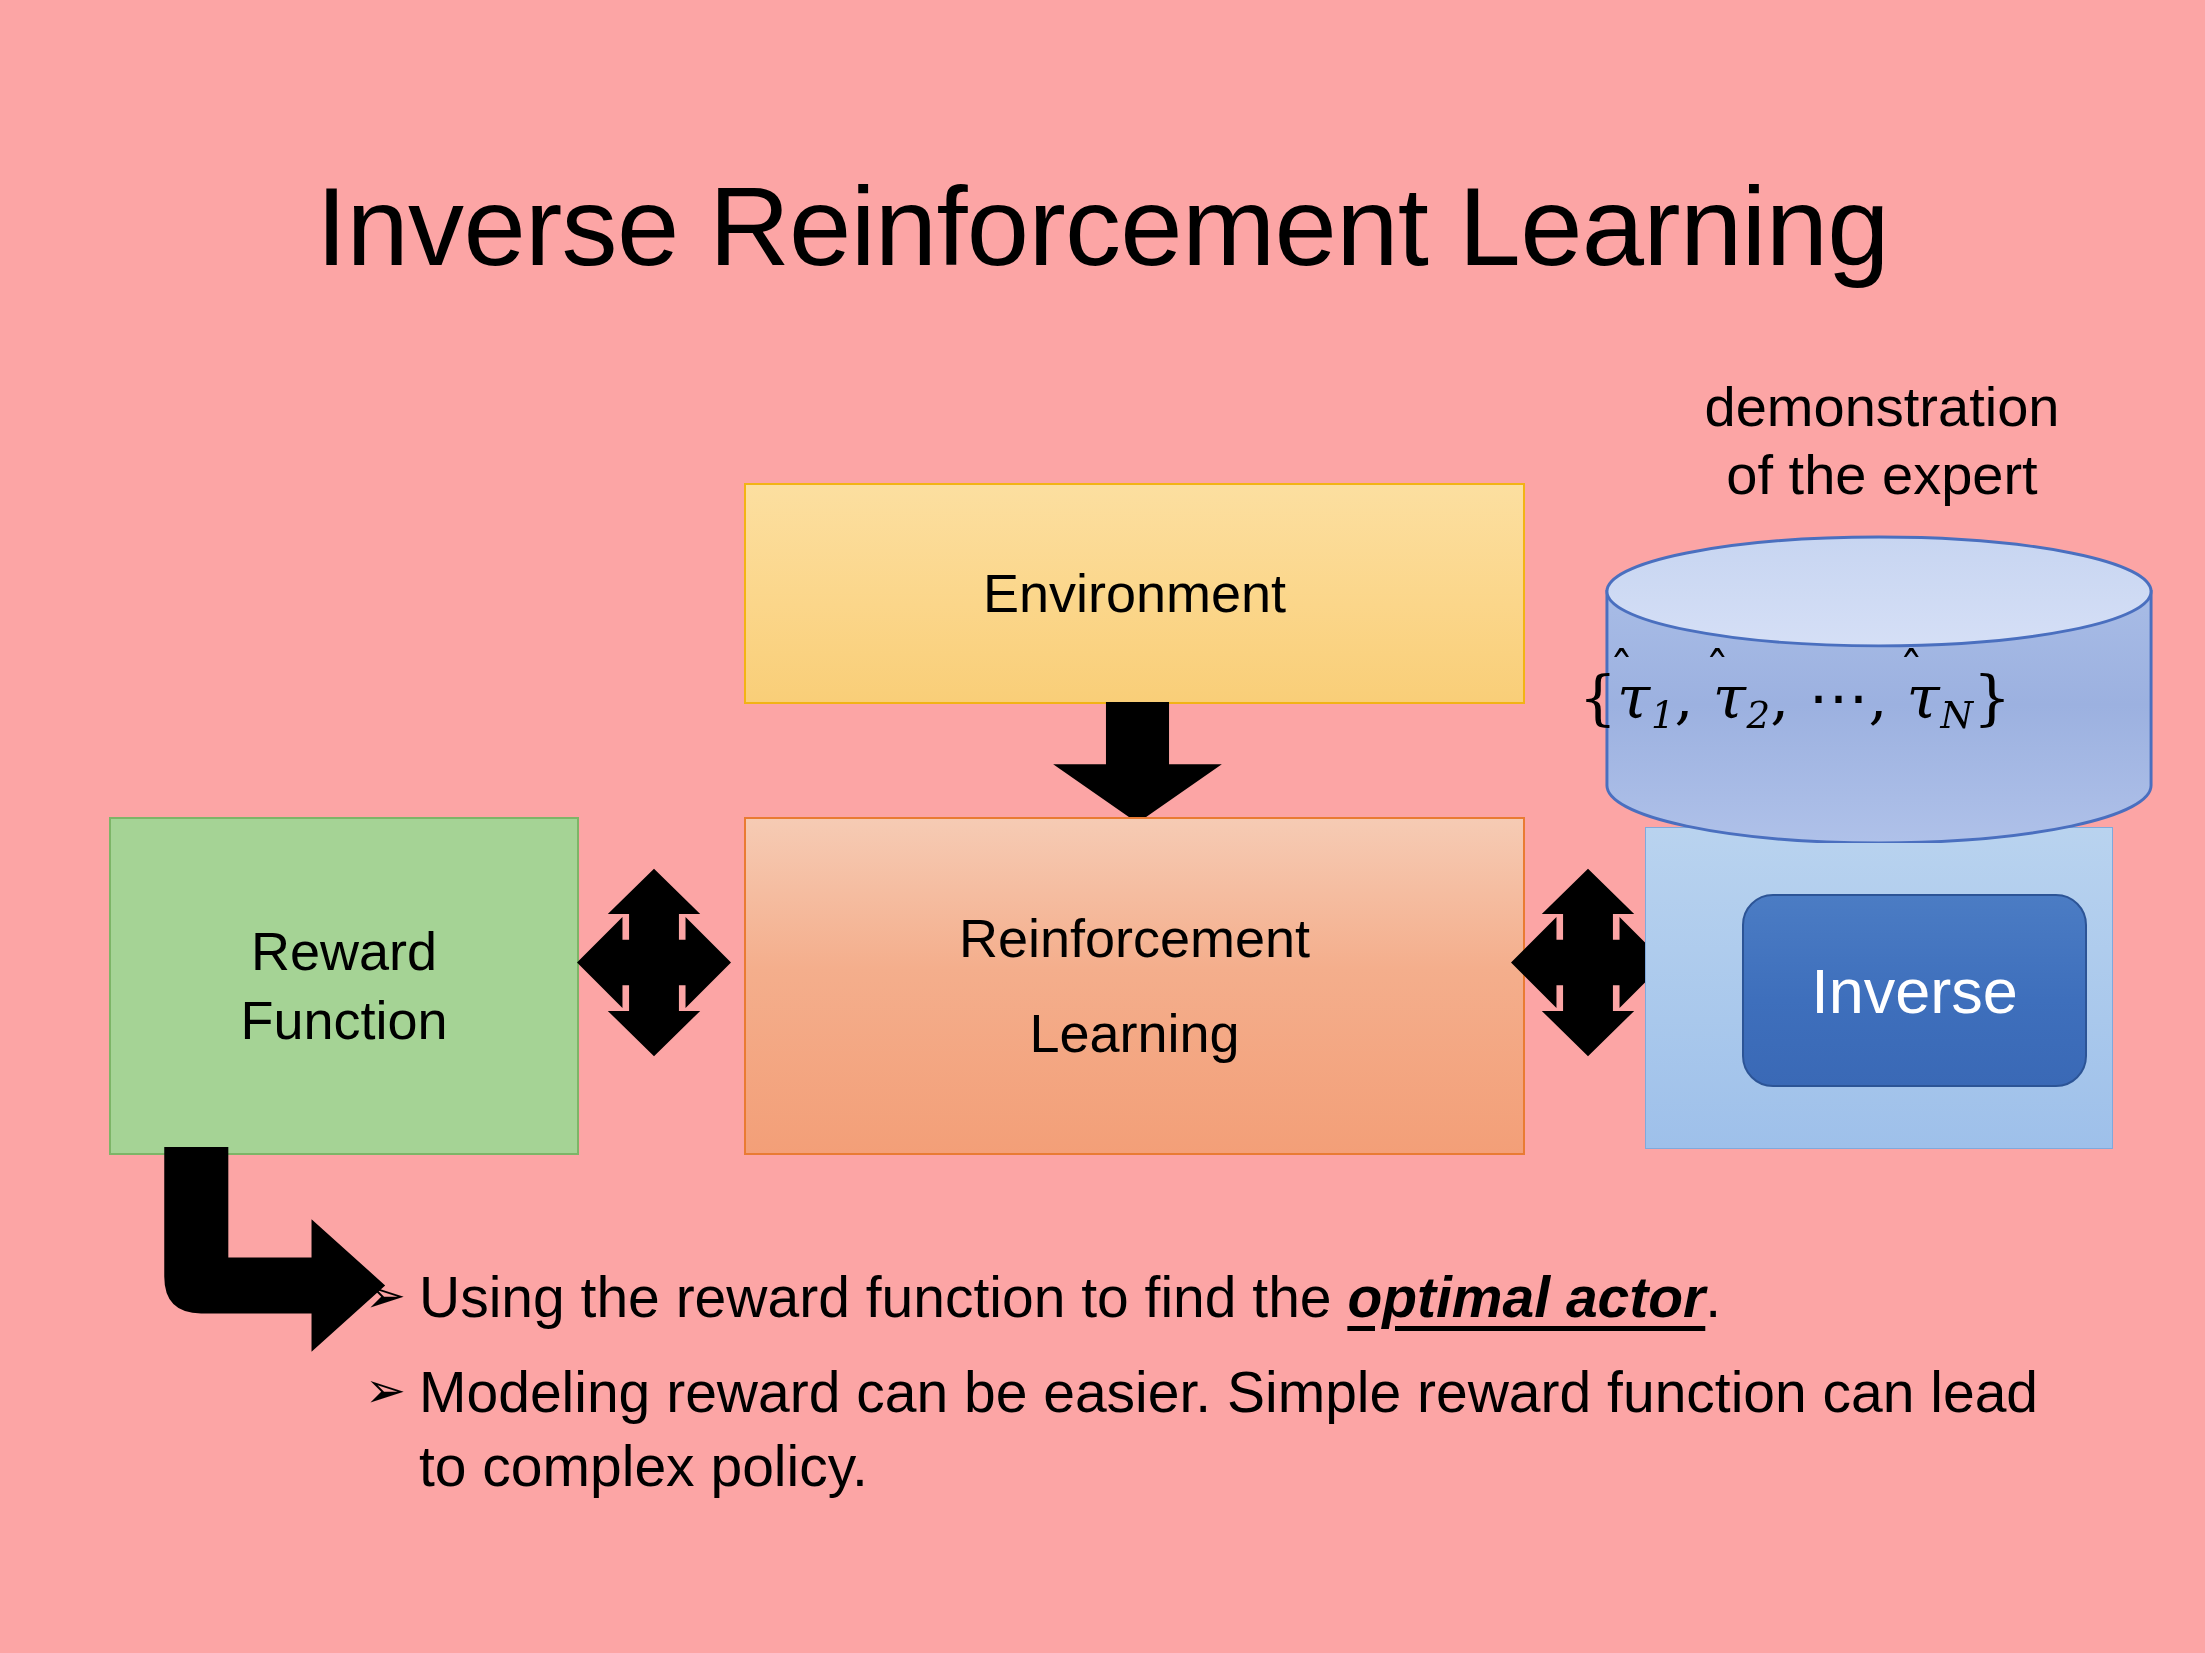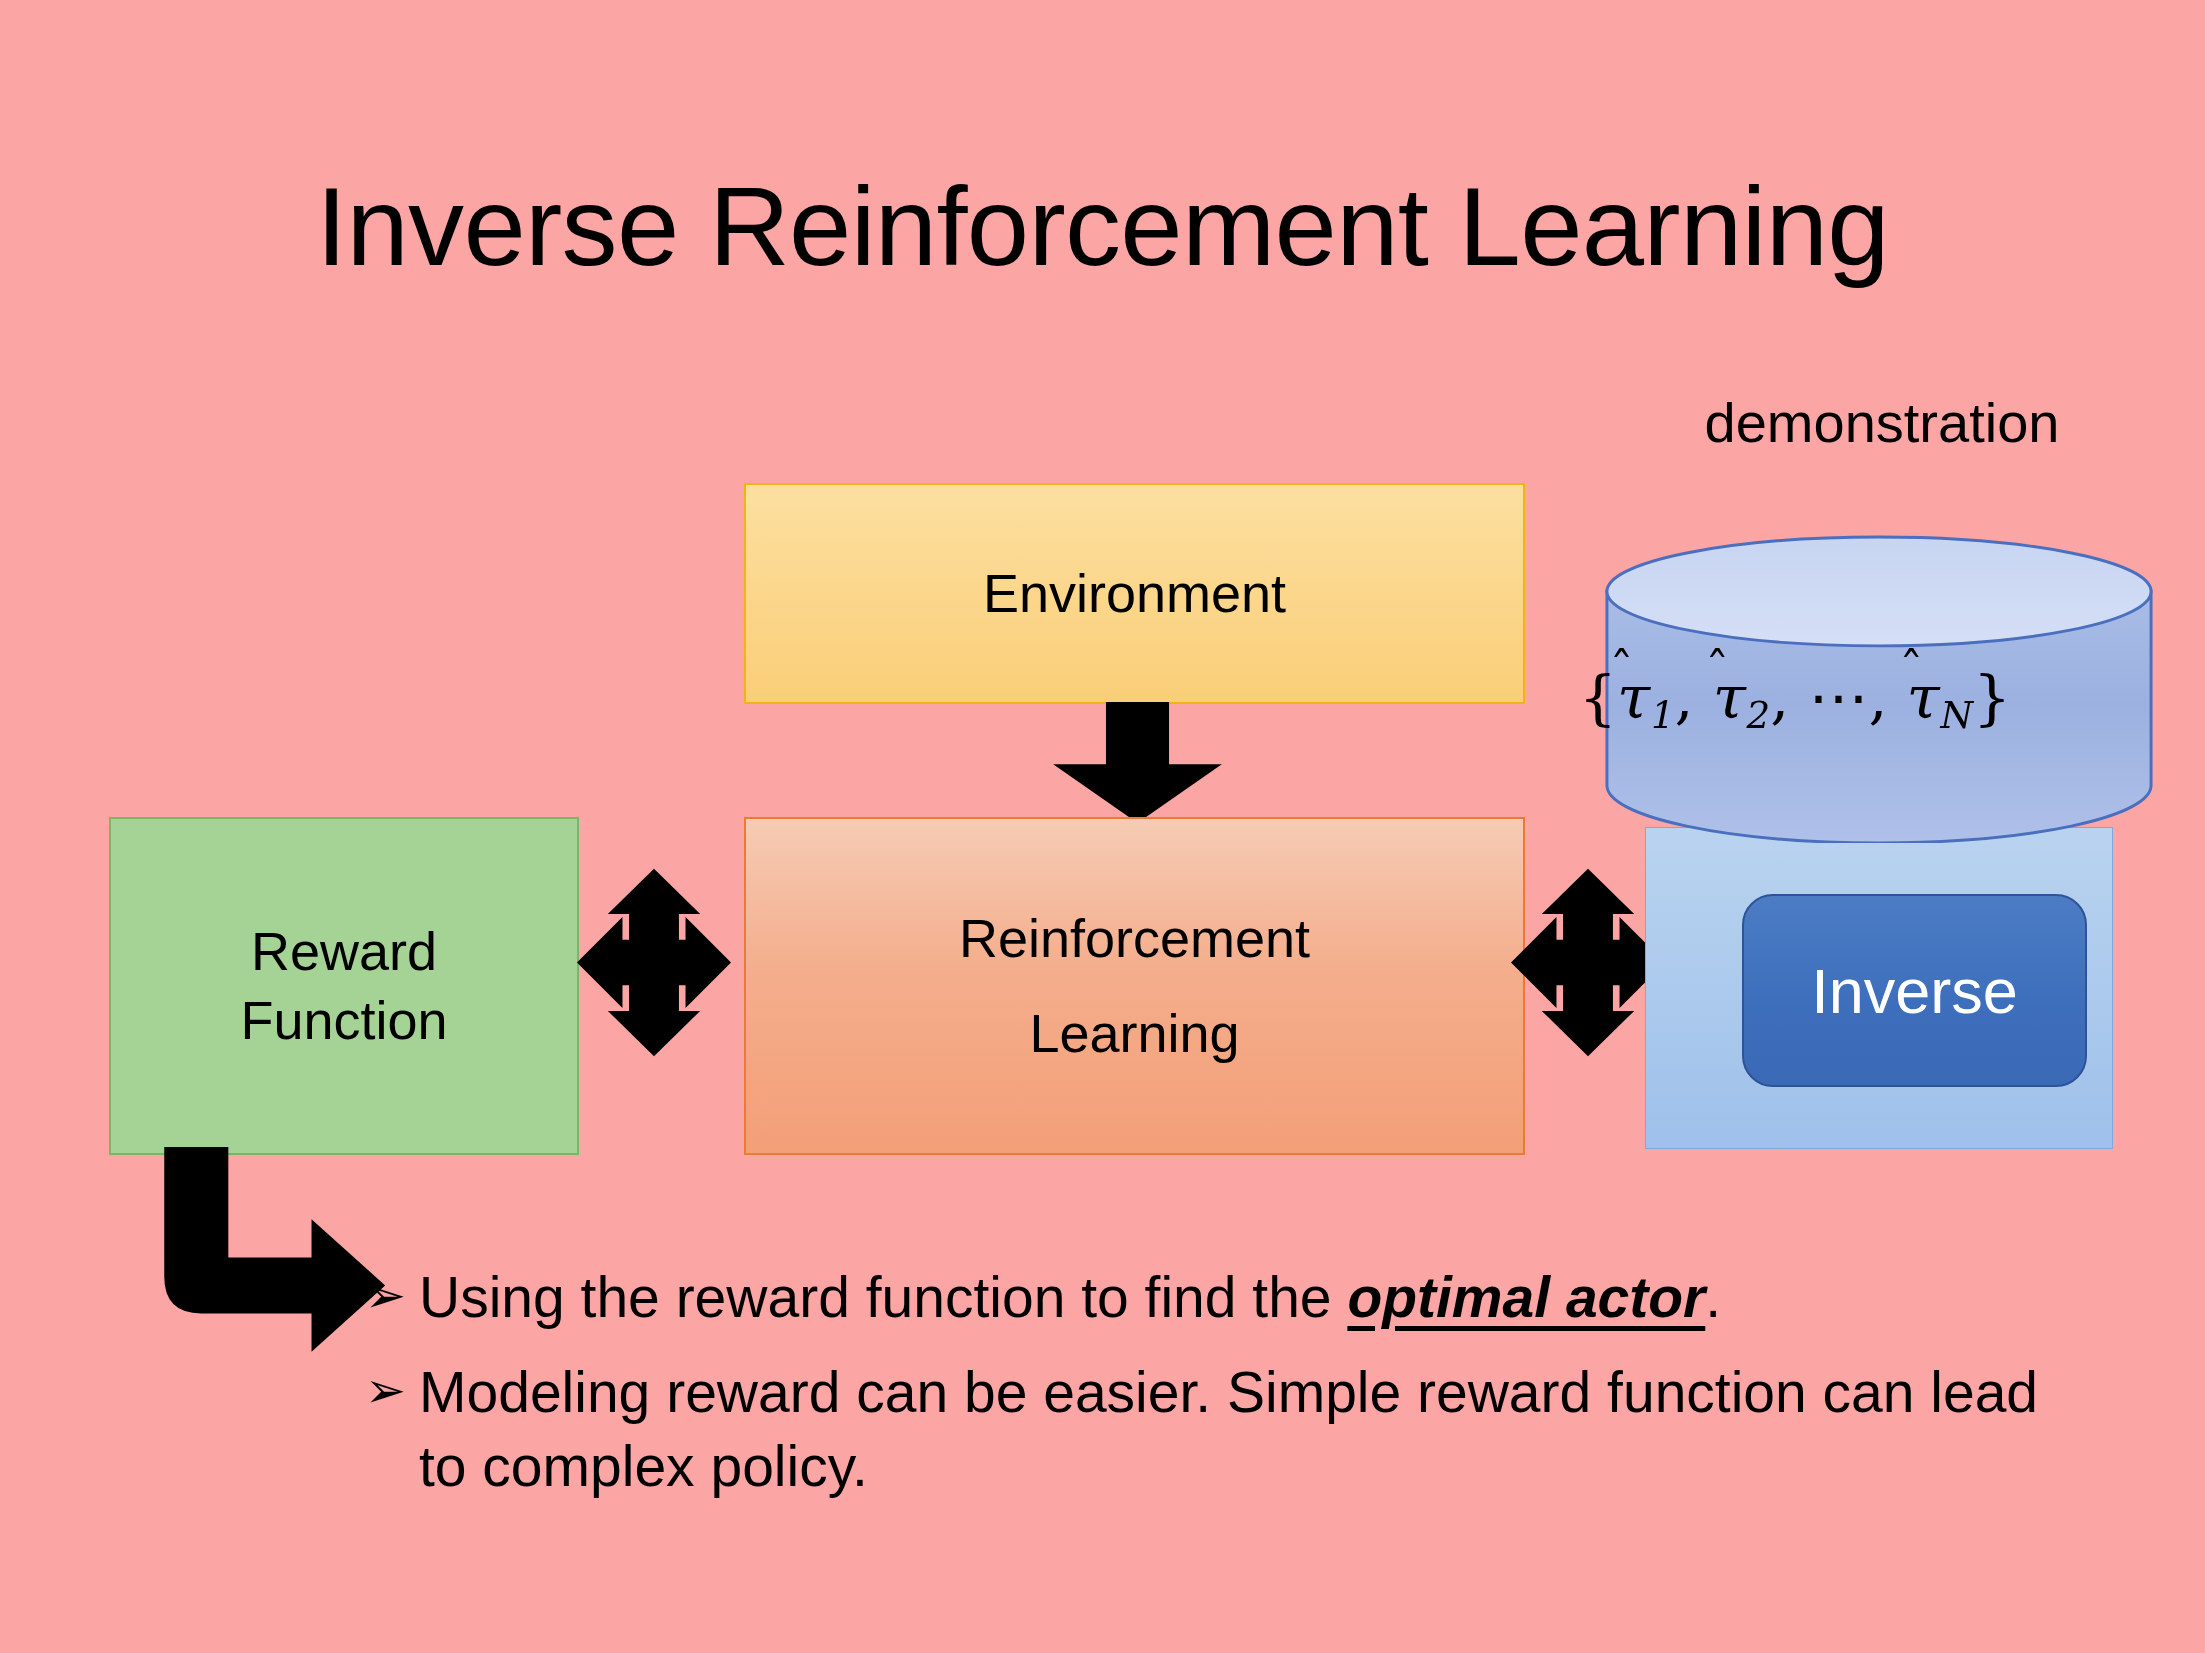--- a/index.html
+++ b/index.html
@@ -105,21 +105,20 @@
   
   .demo-caption {
     position: absolute;
     left: 1610px;
     top: 373px;
     width: 544px;
     text-align: center;
     font-size: 56px;
     line-height: 1.22;
     color: #000000;
-    margin-top: 16px;
   }
 
   .expert-panel {
     position: absolute;
     left: 1645px;
     top: 827px;
     width: 468px;
     height: 322px;
     background: linear-gradient(180deg, #B9D3EF 0%, #A9C8EC 60%, #9EC0EA 100%);
     border: 1.5px solid #7FA9DC;
@@ -262,20 +261,21 @@
 
   <div class="arrow-elbow">
     <svg viewBox="0 0 330 330" width="243" height="243" aria-hidden="true">
       <path d="M 18 0 L 105 0 L 105 150 L 218 150 L 218 98 L 318 188 L 218 278 L 218 226 L 68 226
                Q 18 226 18 176 Z" fill="#000000"></path>
     </svg>
   </div>
 
   <div class="demo-caption">
     <div>demonstration</div>
+    <div>of the expert</div>
   </div>
 
   <div class="expert-panel"></div>
 
   <div class="cylinder">
     <svg viewBox="0 0 748 420" width="550" height="309" aria-hidden="true">
       <defs>
         <linearGradient id="cylBody" x1="0" y1="0" x2="0" y2="1">
           <stop offset="0%" stop-color="#A8BCE6"></stop>
           <stop offset="45%" stop-color="#9CB1E0"></stop>

